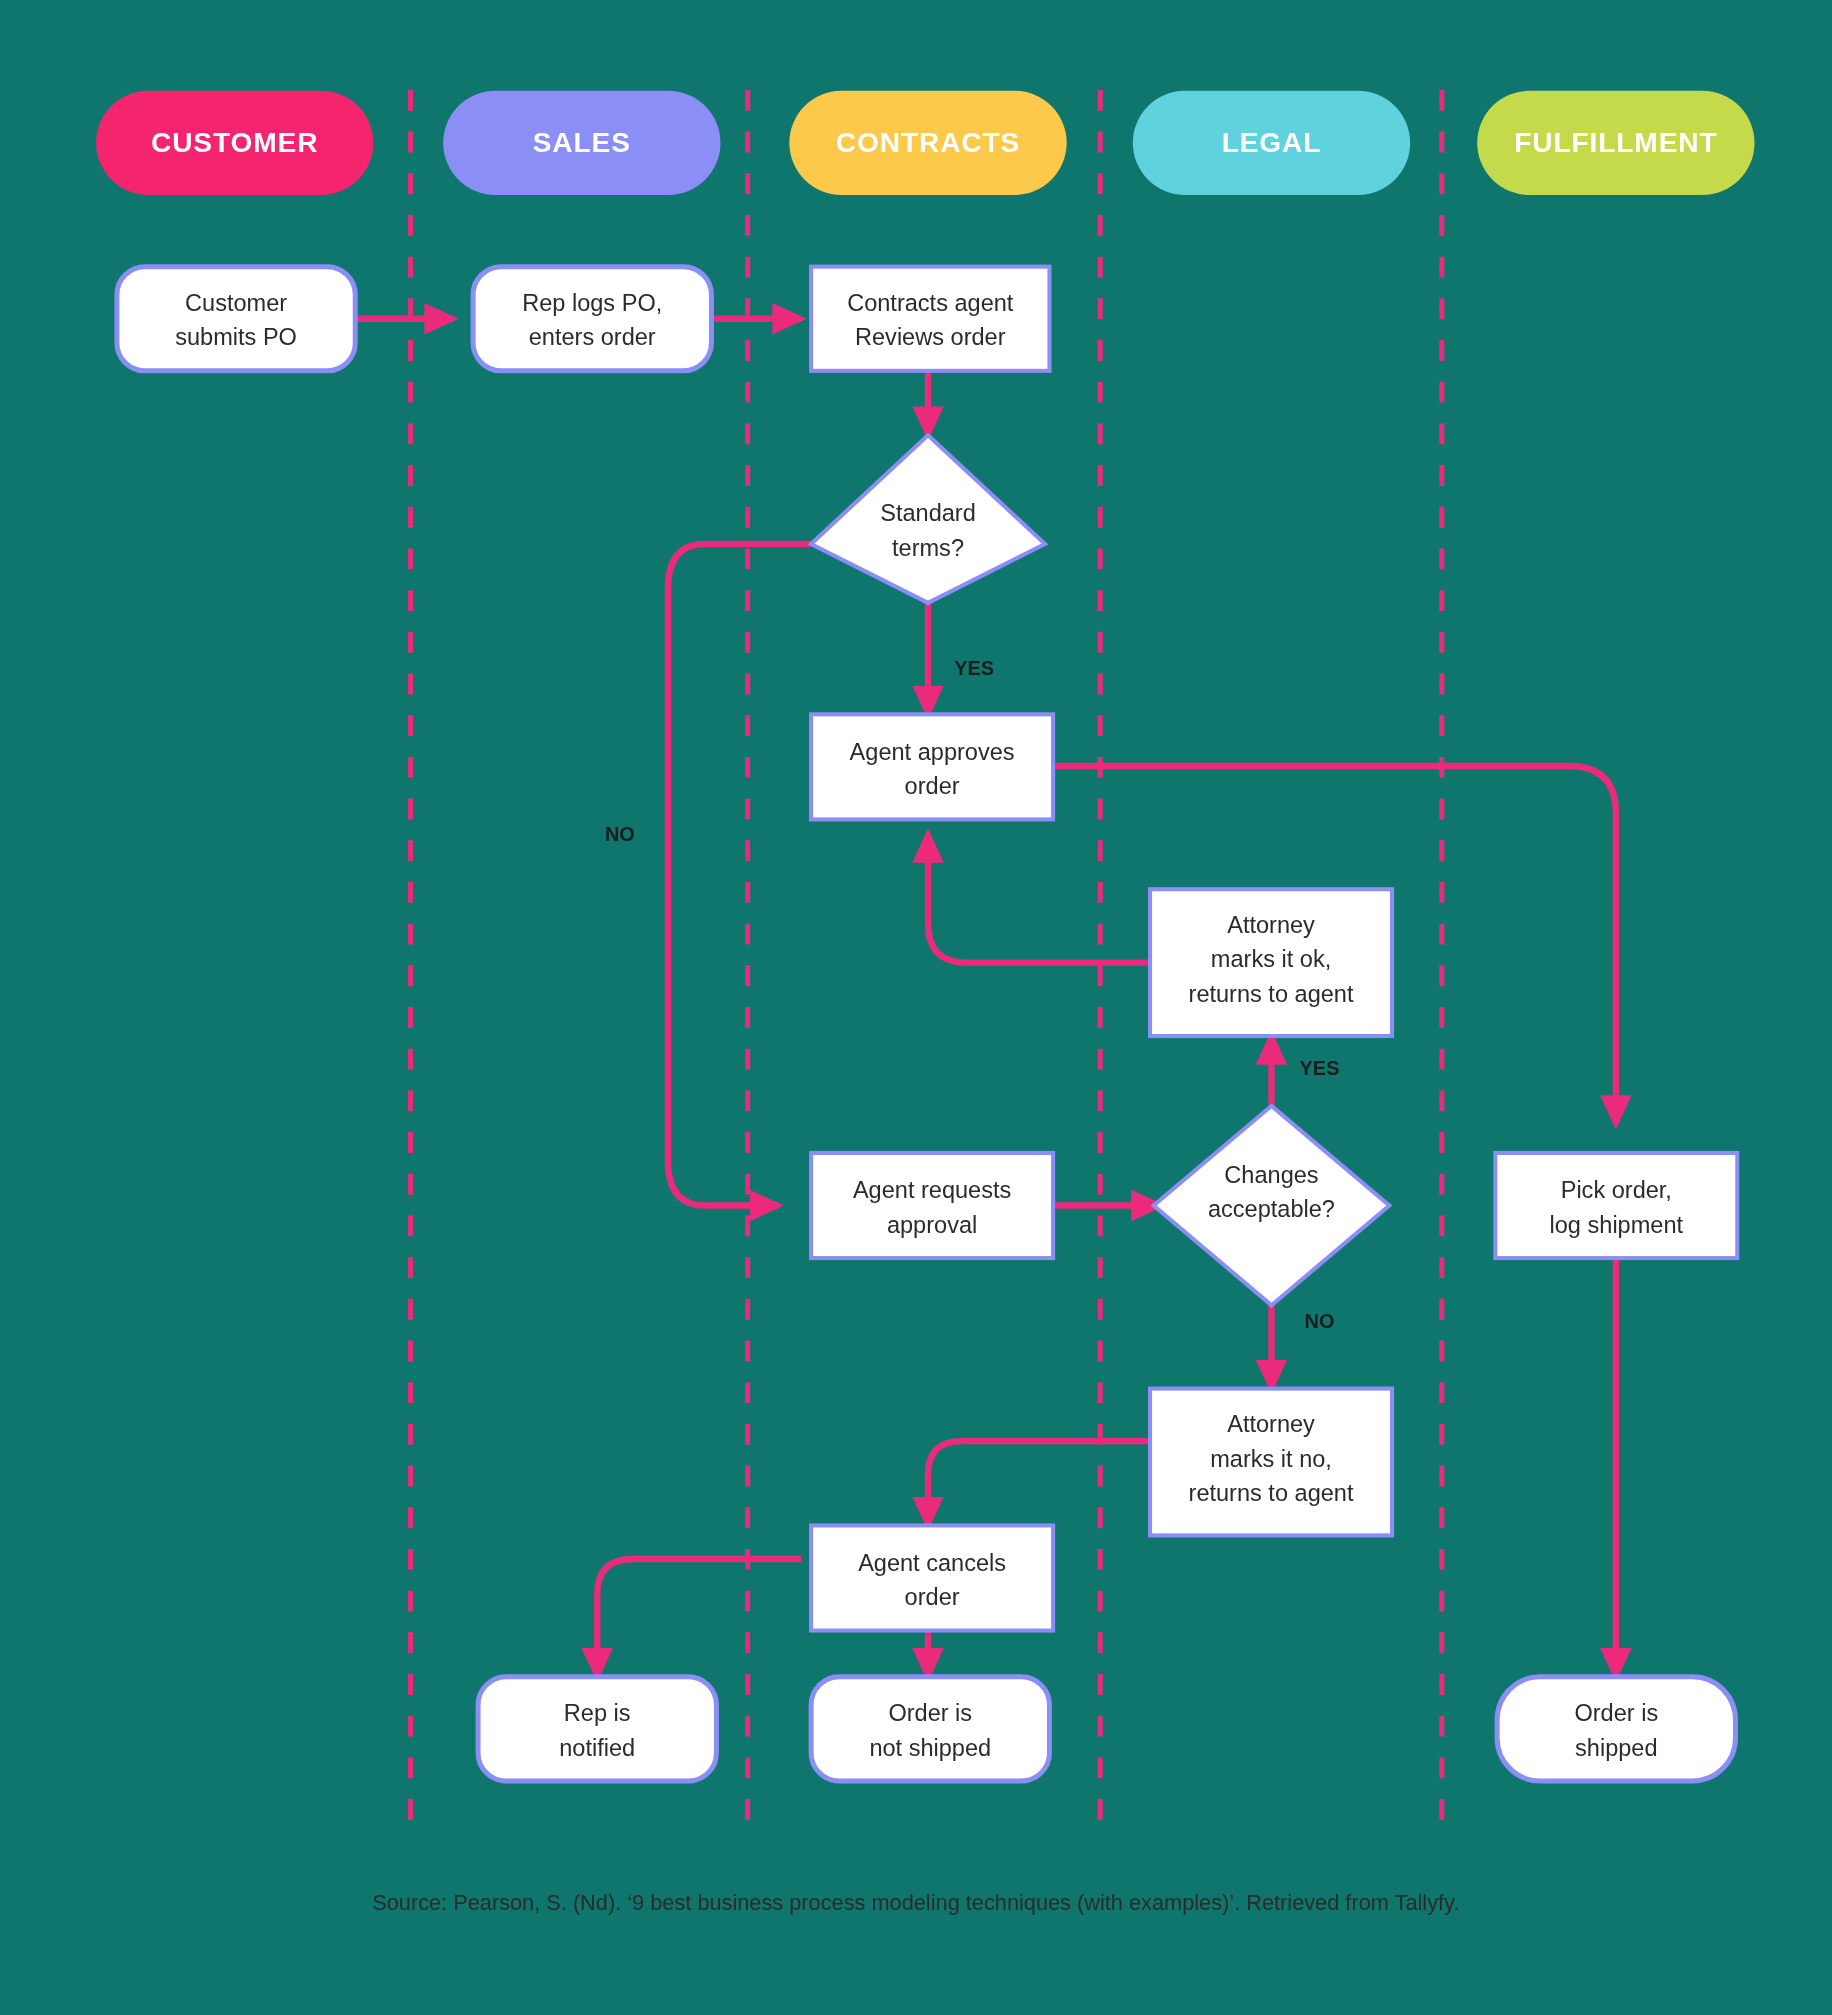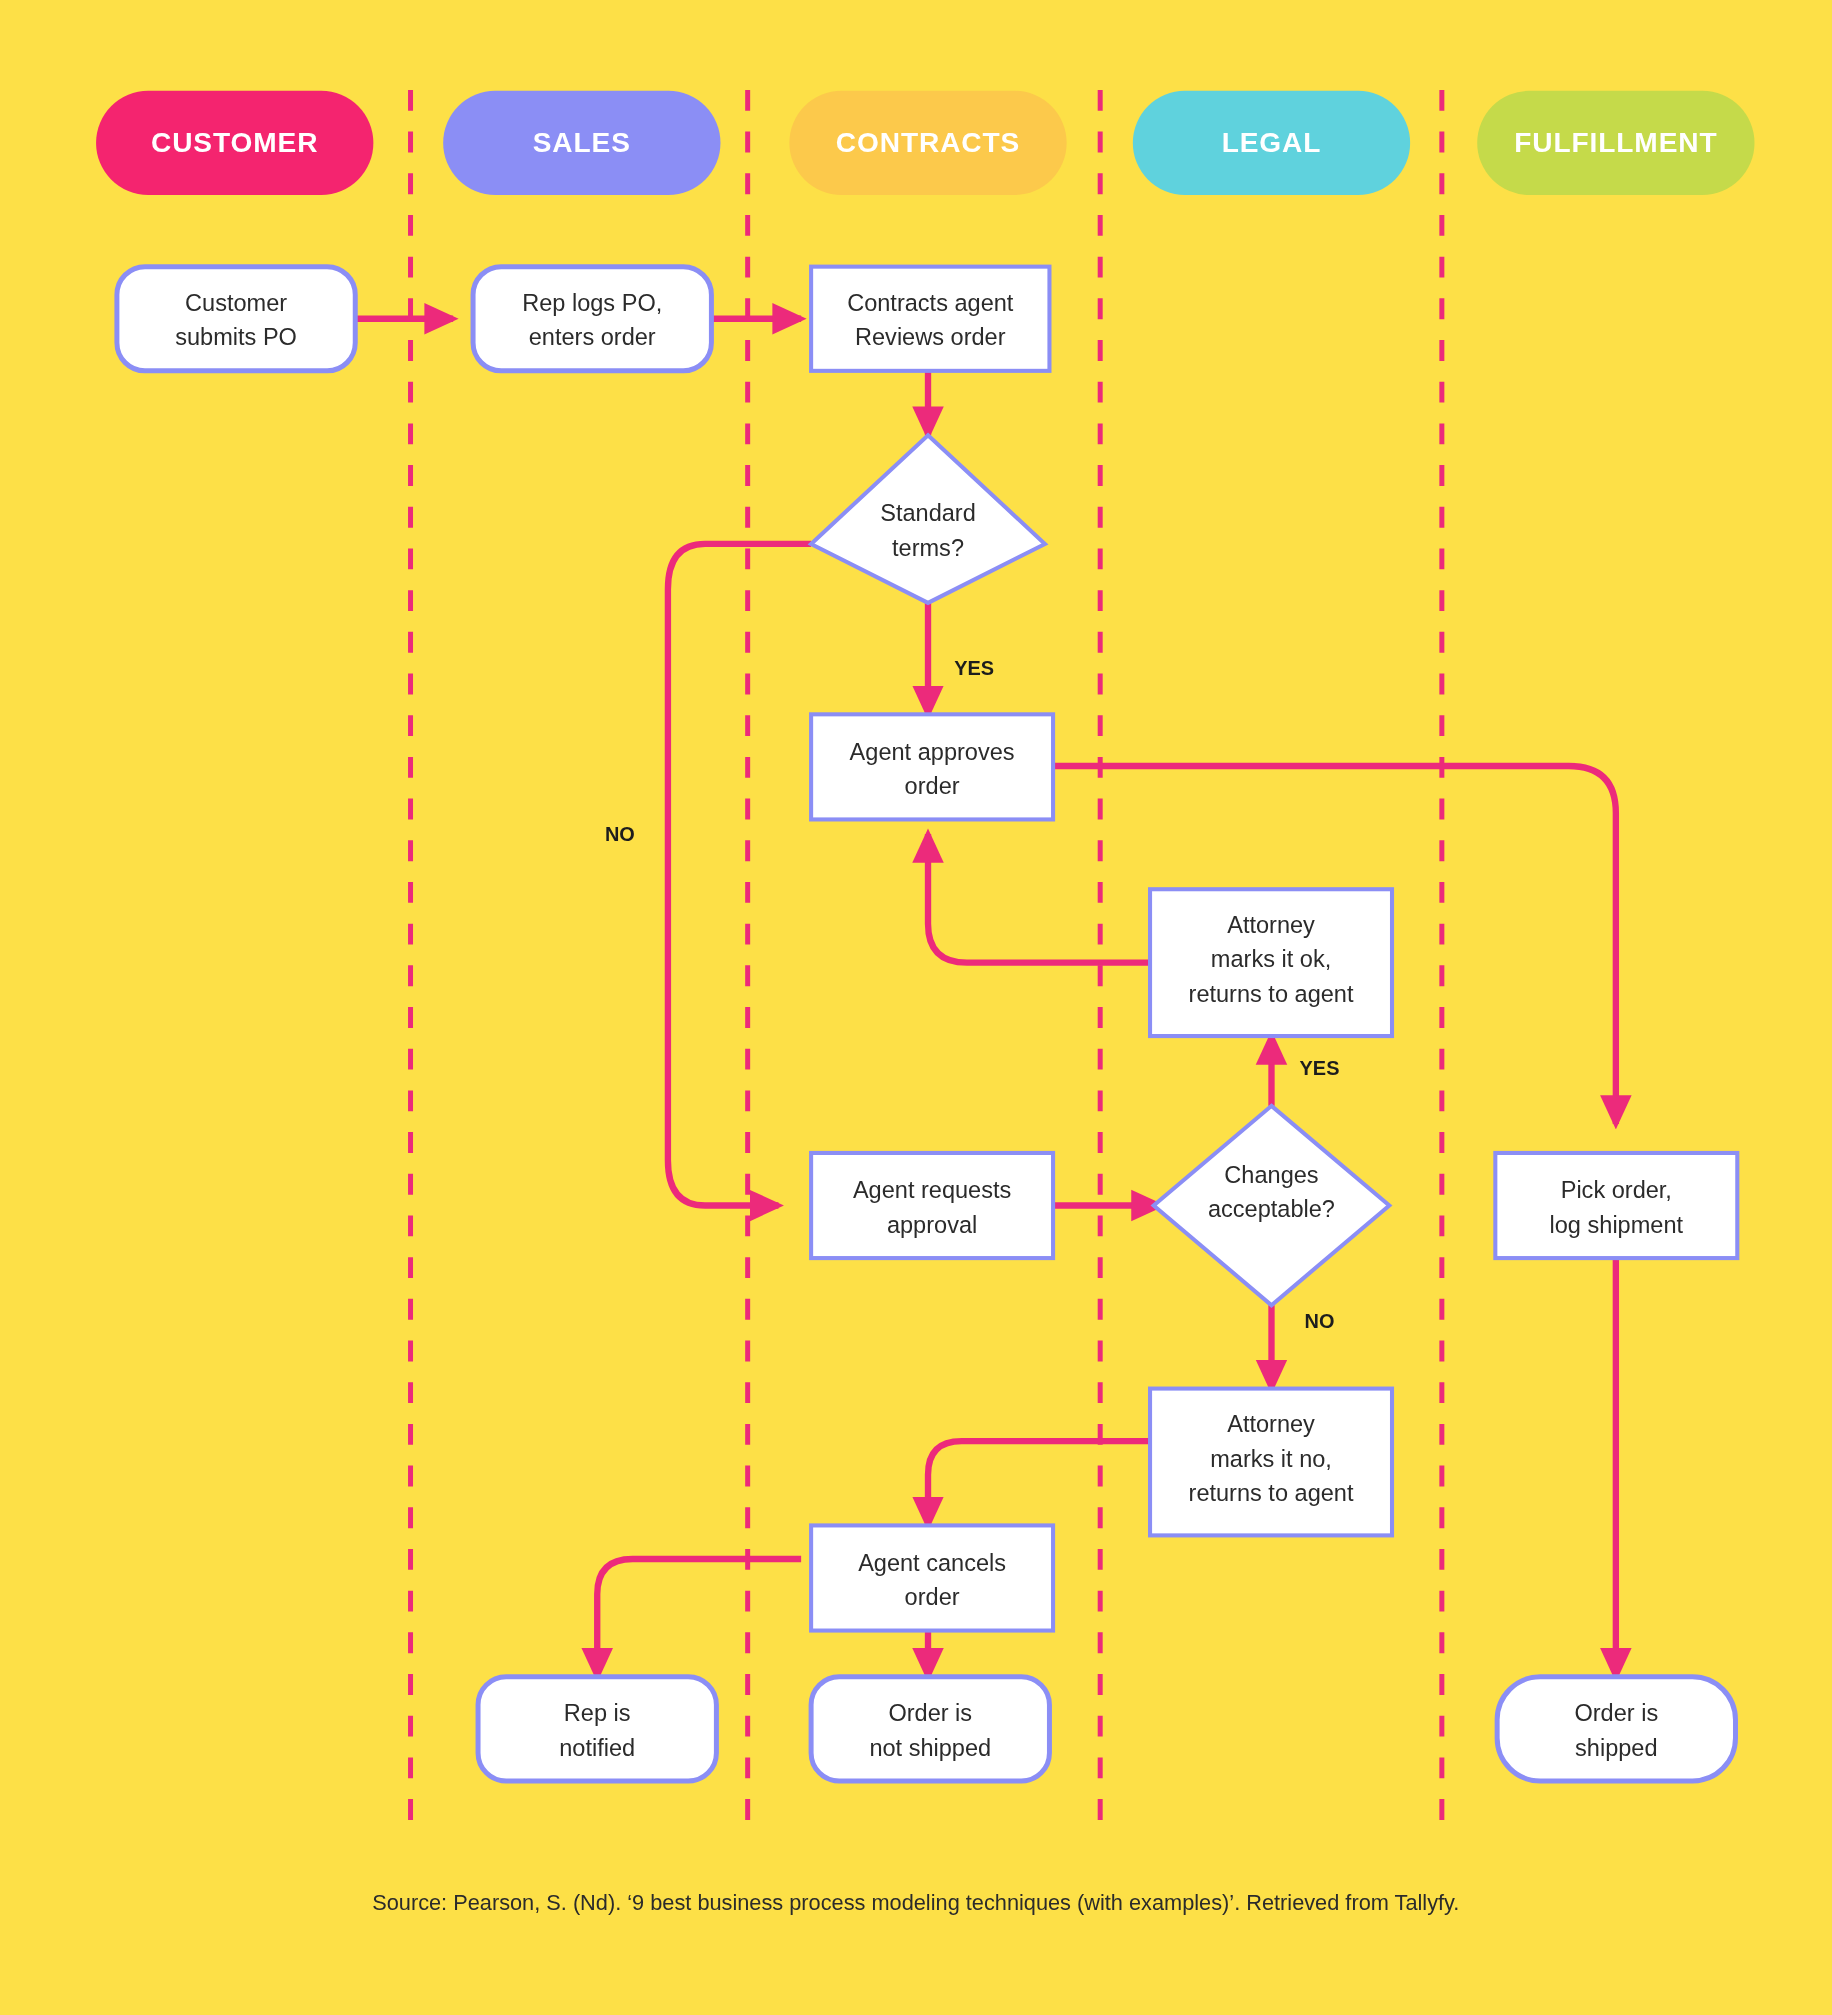--- a/index.html
+++ b/index.html
@@ -11,21 +11,21 @@
   body {
     width: 1832px;
     height: 2015px;
     font-family: "Liberation Sans", sans-serif;
     overflow: hidden;
   }
   #stage {
     position: relative;
     width: 1832px;
     height: 2015px;
-    background: #fde047;
+    background: #0f766e;
   }
   svg.diagram {
     position: absolute;
     top: 0; left: 0;
     width: 1832px;
     height: 2015px;
     display: block;
   }
   .lane-label-text {
     font-family: "Liberation Sans", sans-serif;

